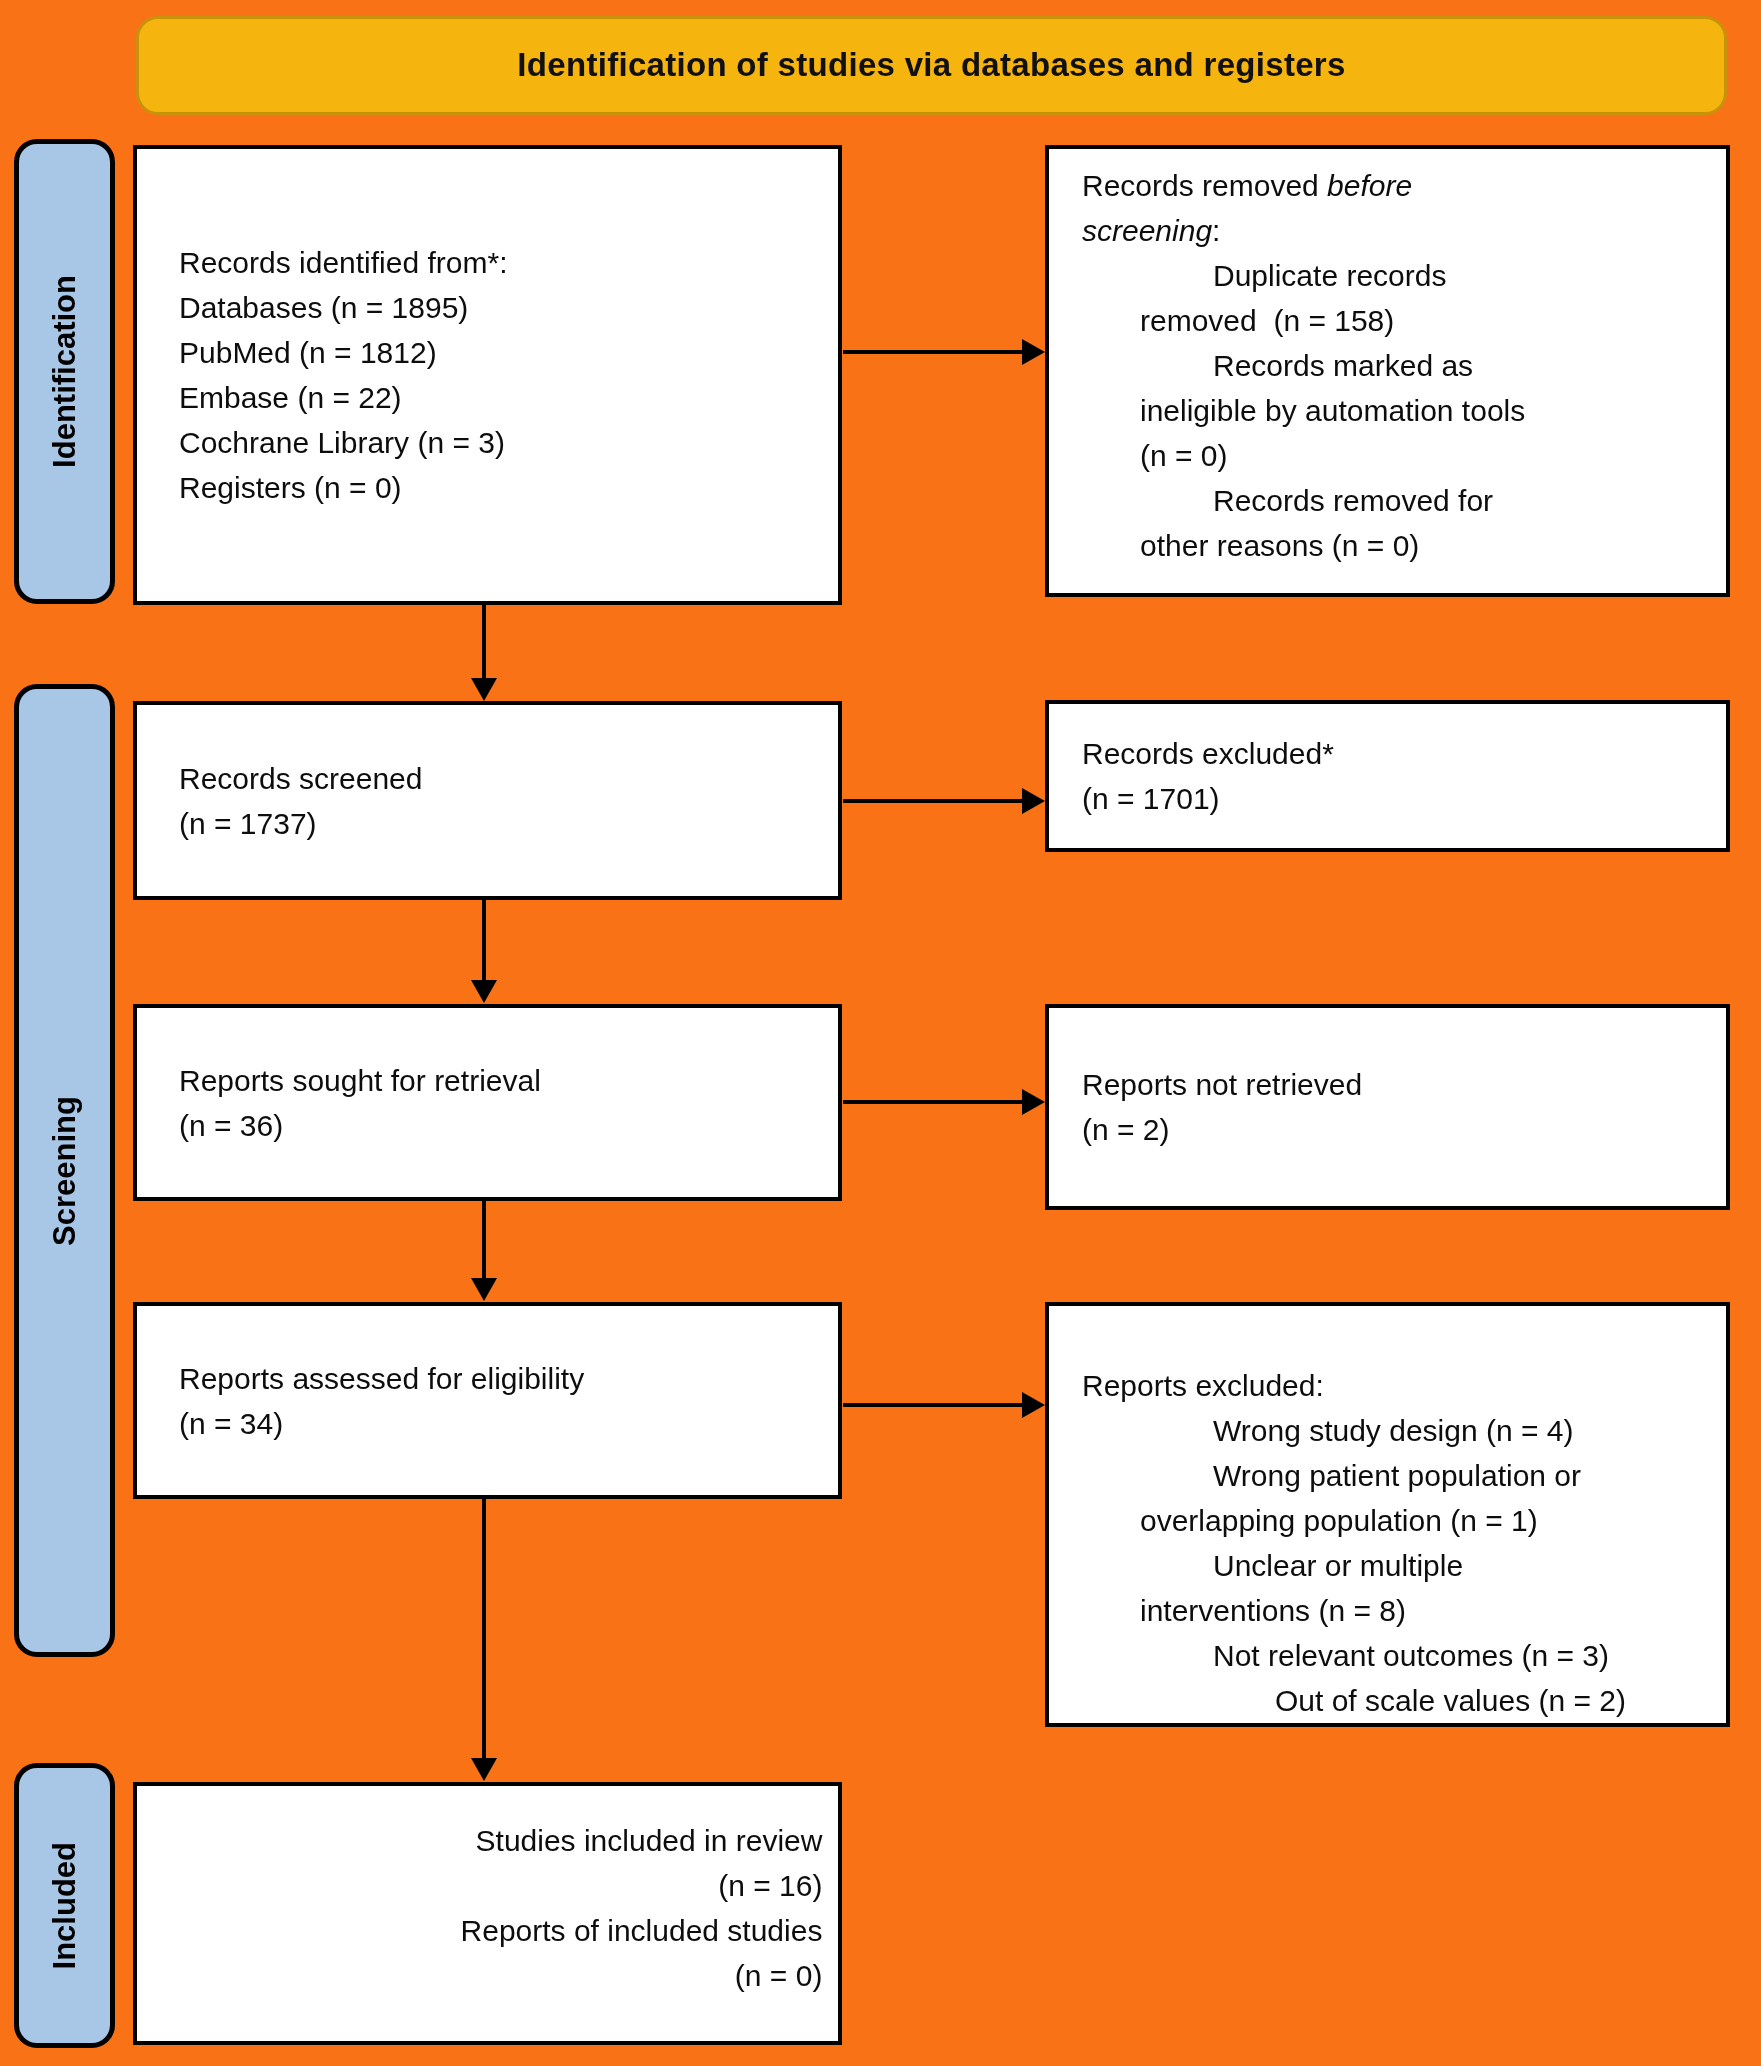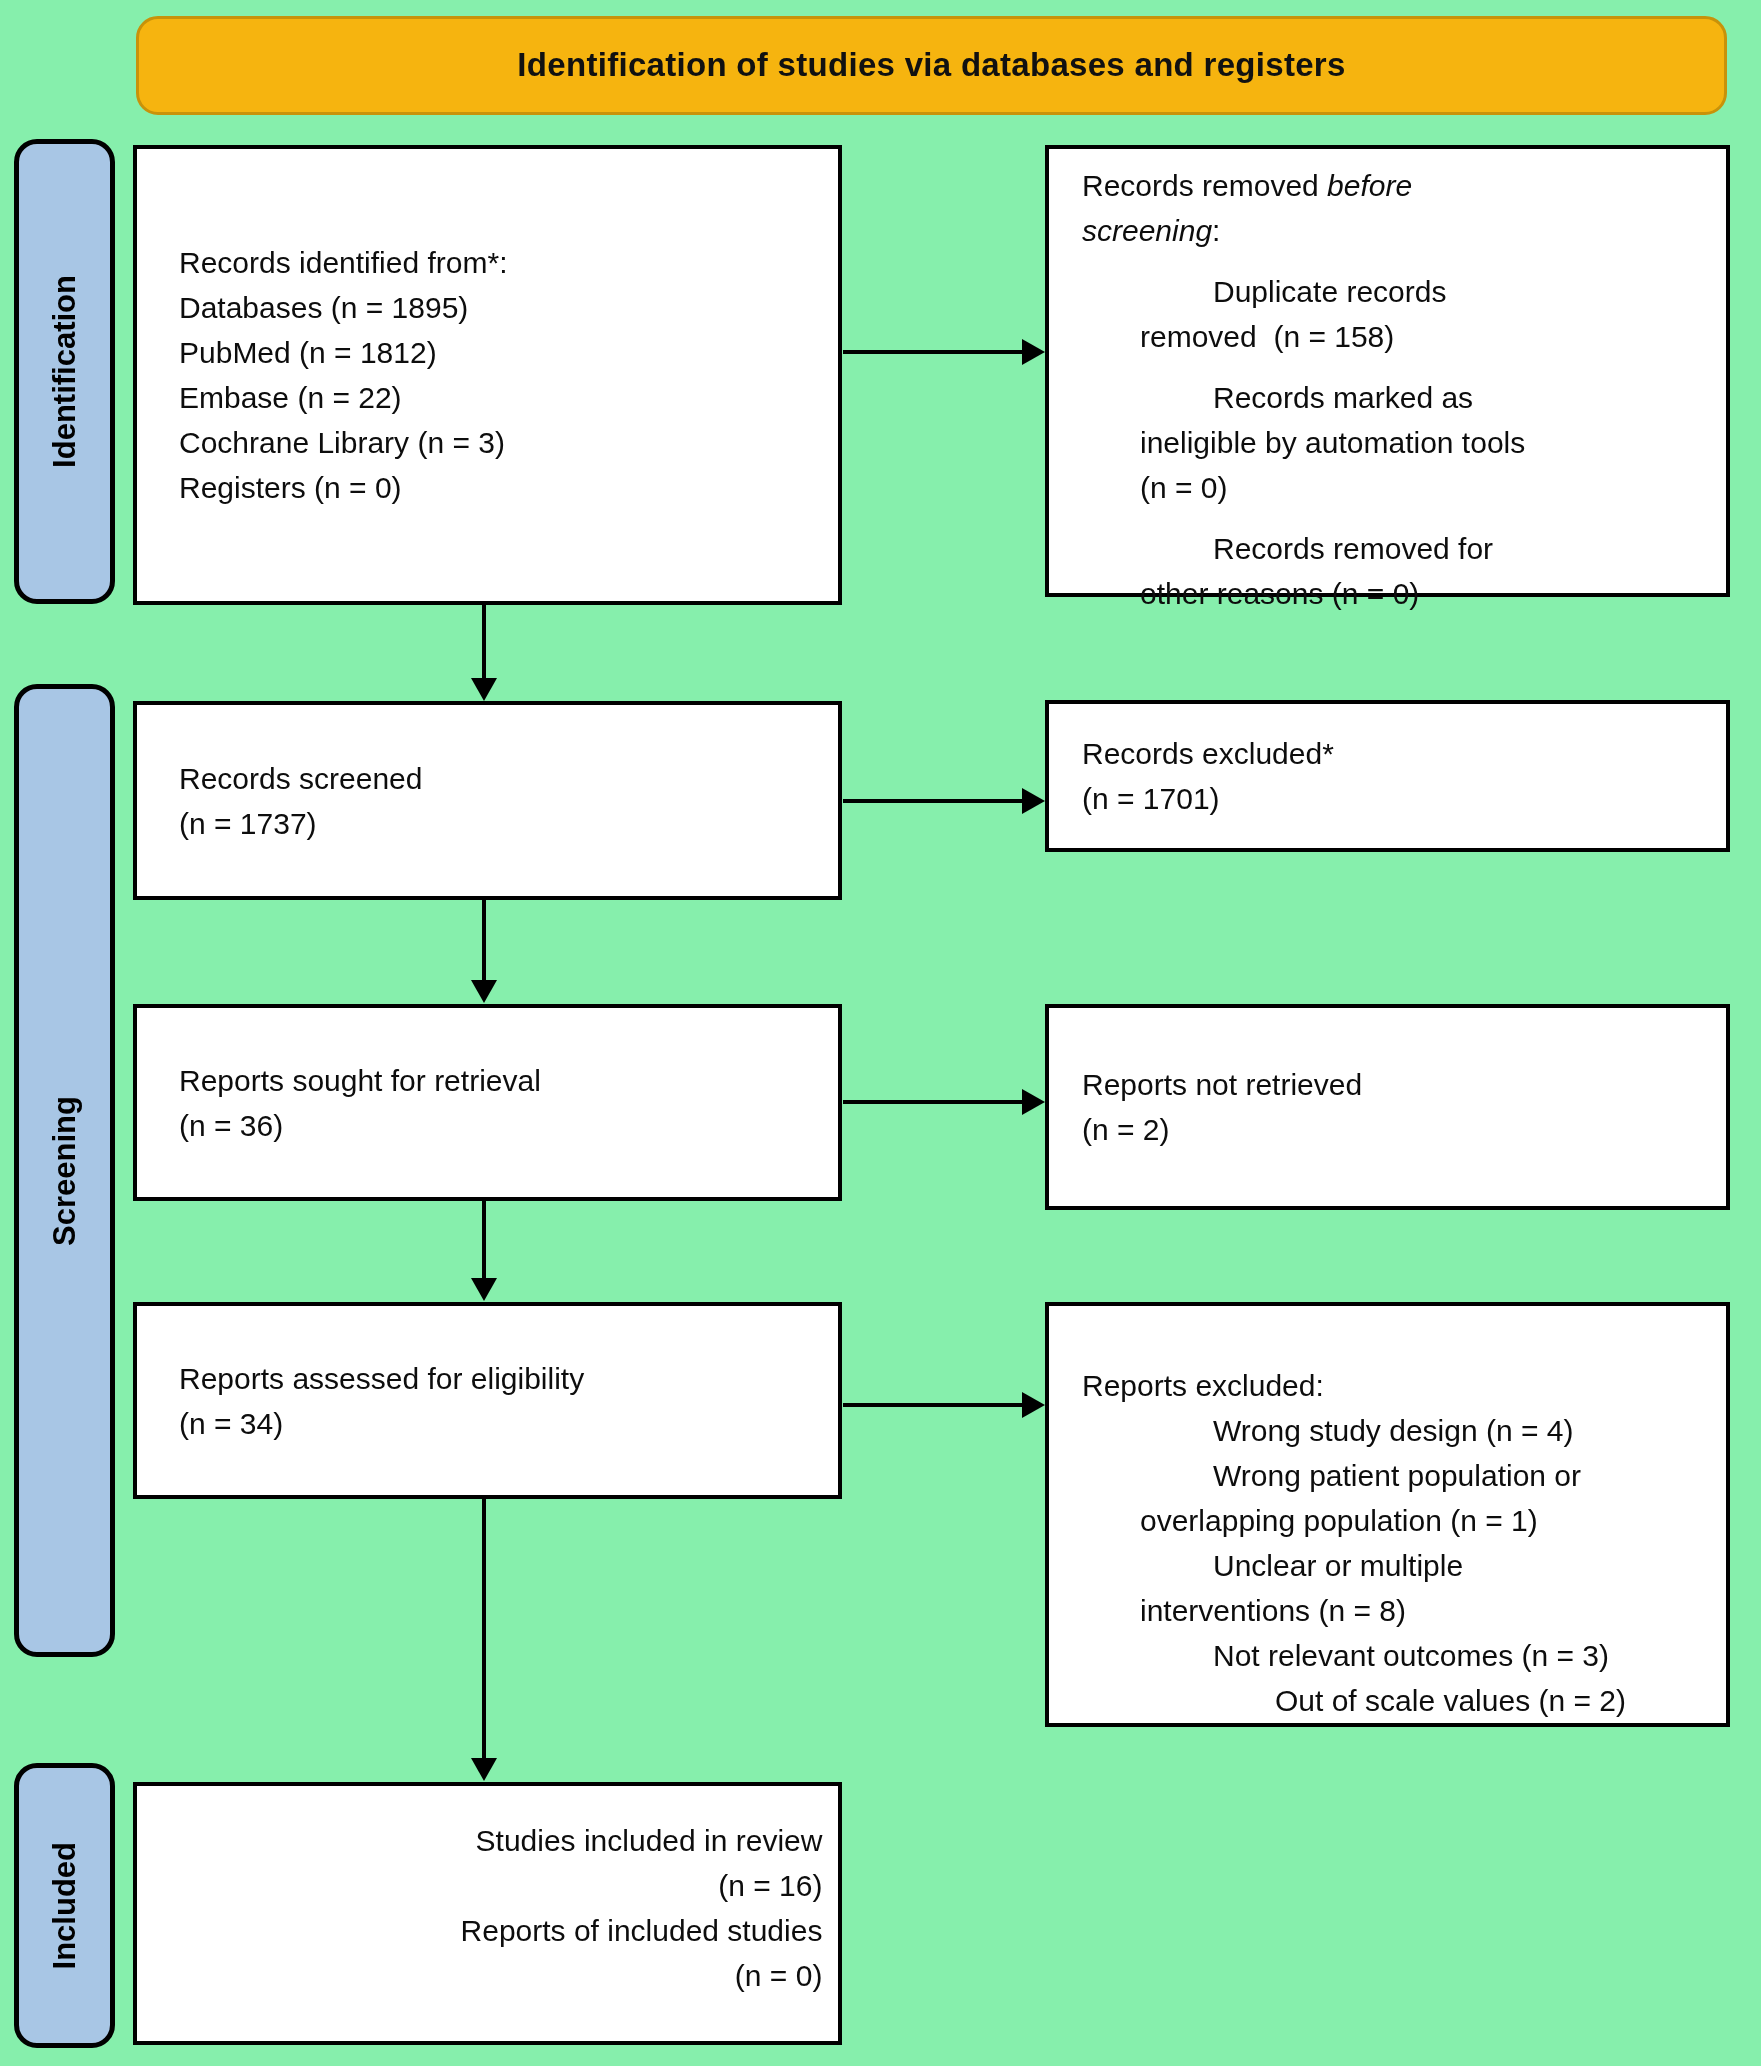--- a/index.html
+++ b/index.html
@@ -1,20 +1,20 @@
 <!DOCTYPE html>
 <html style="--header-bg: #F6B40F; --header-border: #C8920A; --sidebar-bg: #A8C6E5;font-size:8.3px"><head>
 <meta charset="utf-8">
 <style>
   html, body { margin: 0; padding: 0; background: #ffffff; }
   .canvas {
     position: relative;
     width: 1762px;
     height: 2066px;
-    background: #86efac;
+    background: #f97316;
     font-family: "Liberation Sans", sans-serif;
     color: #0d0d0d;
   }
 
   
   .banner {
     position: absolute;
     left: 136px; top: 15.6px;
     width: 1591px; height: 99px;
     background: var(--header-bg, #F6B40F);
@@ -54,21 +54,21 @@
     background: #fff;
     border: 4.2px solid #000;
     box-sizing: border-box;
     display: flex; flex-direction: column;
     font-size: 30px; line-height: 1.5;
   }
   .col-left  { left: 133px;  width: 709px; }
   .col-right { left: 1045px; width: 685px; }
 
   .box-records-identified { top: 145px;  height: 460px; justify-content: center; padding: 0 15.6px 0 42px; }
-  .box-records-removed    { top: 145px;  height: 452px; justify-content: flex-start; padding: 13.5px 13.5px 0 33px; gap: 16px; }
+  .box-records-removed    { top: 145px;  height: 452px; justify-content: flex-start; padding: 13.5px 13.5px 0 33px; }
   .box-records-screened   { top: 701px; height: 199px; justify-content: center; padding: 0 15.6px 0 42px; }
   .box-records-excluded   { top: 700px; height: 152px; justify-content: center; padding: 0 13.5px 0 33px; }
   .box-reports-sought     { top: 1004px; height: 197px; justify-content: center; padding: 0 15.6px 0 42px; }
   .box-reports-not-retrieved { top: 1004px; height: 206px; justify-content: center; padding: 0 13.5px 0 33px; }
   .box-reports-assessed   { top: 1302px; height: 197px; justify-content: center; padding: 0 4px 0 42px; }
   .box-reports-excluded   { top: 1302px; height: 425px; justify-content: flex-end; padding: 23px 13.5px 0 33px; }
   .box-studies-included   { top: 1782px; height: 263px; justify-content: flex-start; padding: 32px 15.6px 0 42px; align-items: flex-end; }
 
   .hang {
     margin: 0 0 0 58px;

